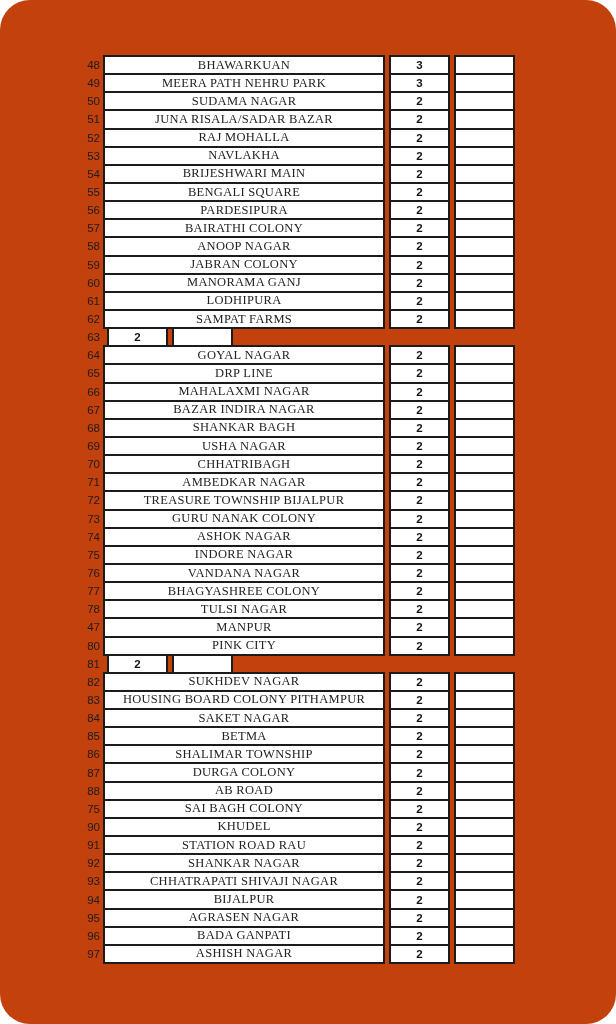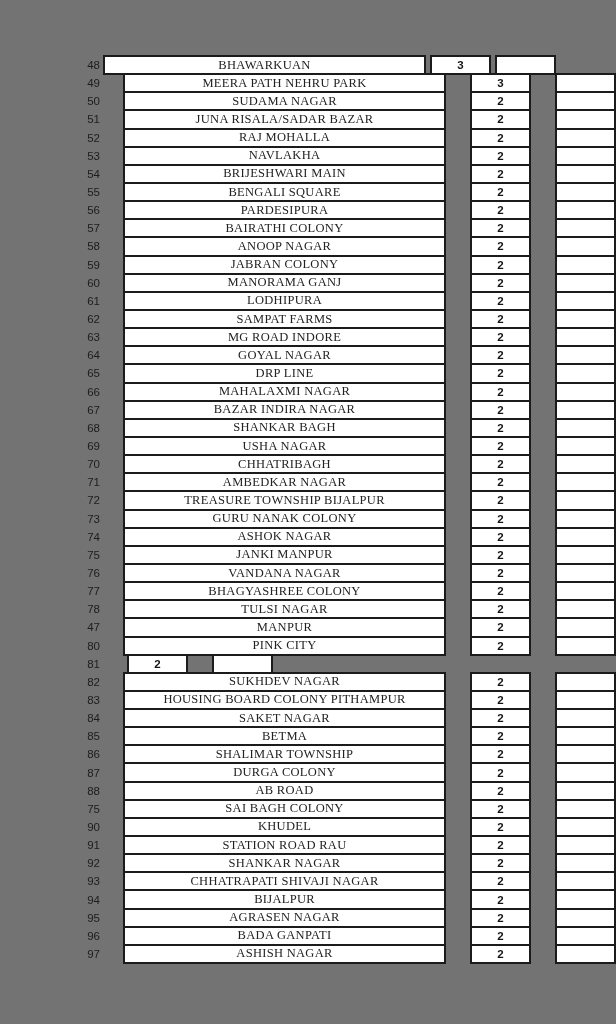--- a/index.html
+++ b/index.html
@@ -10,36 +10,36 @@
   body {
     width: 616px;
     height: 1024px;
     position: relative;
     overflow: hidden;
     font-family: "Liberation Serif", serif;
   }
   .page {
     position: absolute;
     inset: 0;
-    background: #737373;
+    background: #c2410c;
+    border-radius: 30px;
   }
   .loc-table {
     position: absolute;
     top: 55px;
     left: 59px;
   }
   .row {
     display: flex;
     align-items: stretch;
     height: 20.15px;
     box-sizing: border-box;
   }
   .row + .row {
     margin-top: -2px; 
-    gap: 20px;
   }
   .rownum {
     width: 44px;
     box-sizing: border-box;
     padding-right: 3px;
     display: flex;
     align-items: center;
     justify-content: flex-end;
     font-family: "Liberation Sans", sans-serif;
     font-size: 11.5px;
@@ -49,21 +49,21 @@
     box-sizing: border-box;
     border: 2px solid #1b1b1b;
     background: #ffffff;
     display: flex;
     align-items: center;
     justify-content: center;
     overflow: hidden;
     white-space: nowrap;
   }
   .cell.name {
-    width: 323px;
+    width: 282px;
     font-family: "Liberation Serif", serif;
     font-size: 12.5px;
     letter-spacing: 0.3px;
     color: #222222;
   }
   .cell.count {
     width: 61px;
     margin-left: 4px;
     font-family: "Liberation Sans", sans-serif;
     font-weight: bold;
@@ -180,21 +180,20 @@
 
   <div class="row">
     <div class="rownum">62</div>
     <div class="cell name">SAMPAT FARMS</div>
     <div class="cell count">2</div>
     <div class="cell blank"></div>
   </div>
 
   <div class="row">
     <div class="rownum">63</div>
-    <div class="cell name">MG ROAD INDORE</div>
     <div class="cell count">2</div>
     <div class="cell blank"></div>
   </div>
 
   <div class="row">
     <div class="rownum">64</div>
     <div class="cell name">GOYAL NAGAR</div>
     <div class="cell count">2</div>
     <div class="cell blank"></div>
   </div>
@@ -264,21 +263,21 @@
 
   <div class="row">
     <div class="rownum">74</div>
     <div class="cell name">ASHOK NAGAR</div>
     <div class="cell count">2</div>
     <div class="cell blank"></div>
   </div>
 
   <div class="row">
     <div class="rownum">75</div>
-    <div class="cell name">JANKI MANPUR</div>
+    <div class="cell name">INDORE NAGAR</div>
     <div class="cell count">2</div>
     <div class="cell blank"></div>
   </div>
 
   <div class="row">
     <div class="rownum">76</div>
     <div class="cell name">VANDANA NAGAR</div>
     <div class="cell count">2</div>
     <div class="cell blank"></div>
   </div>

